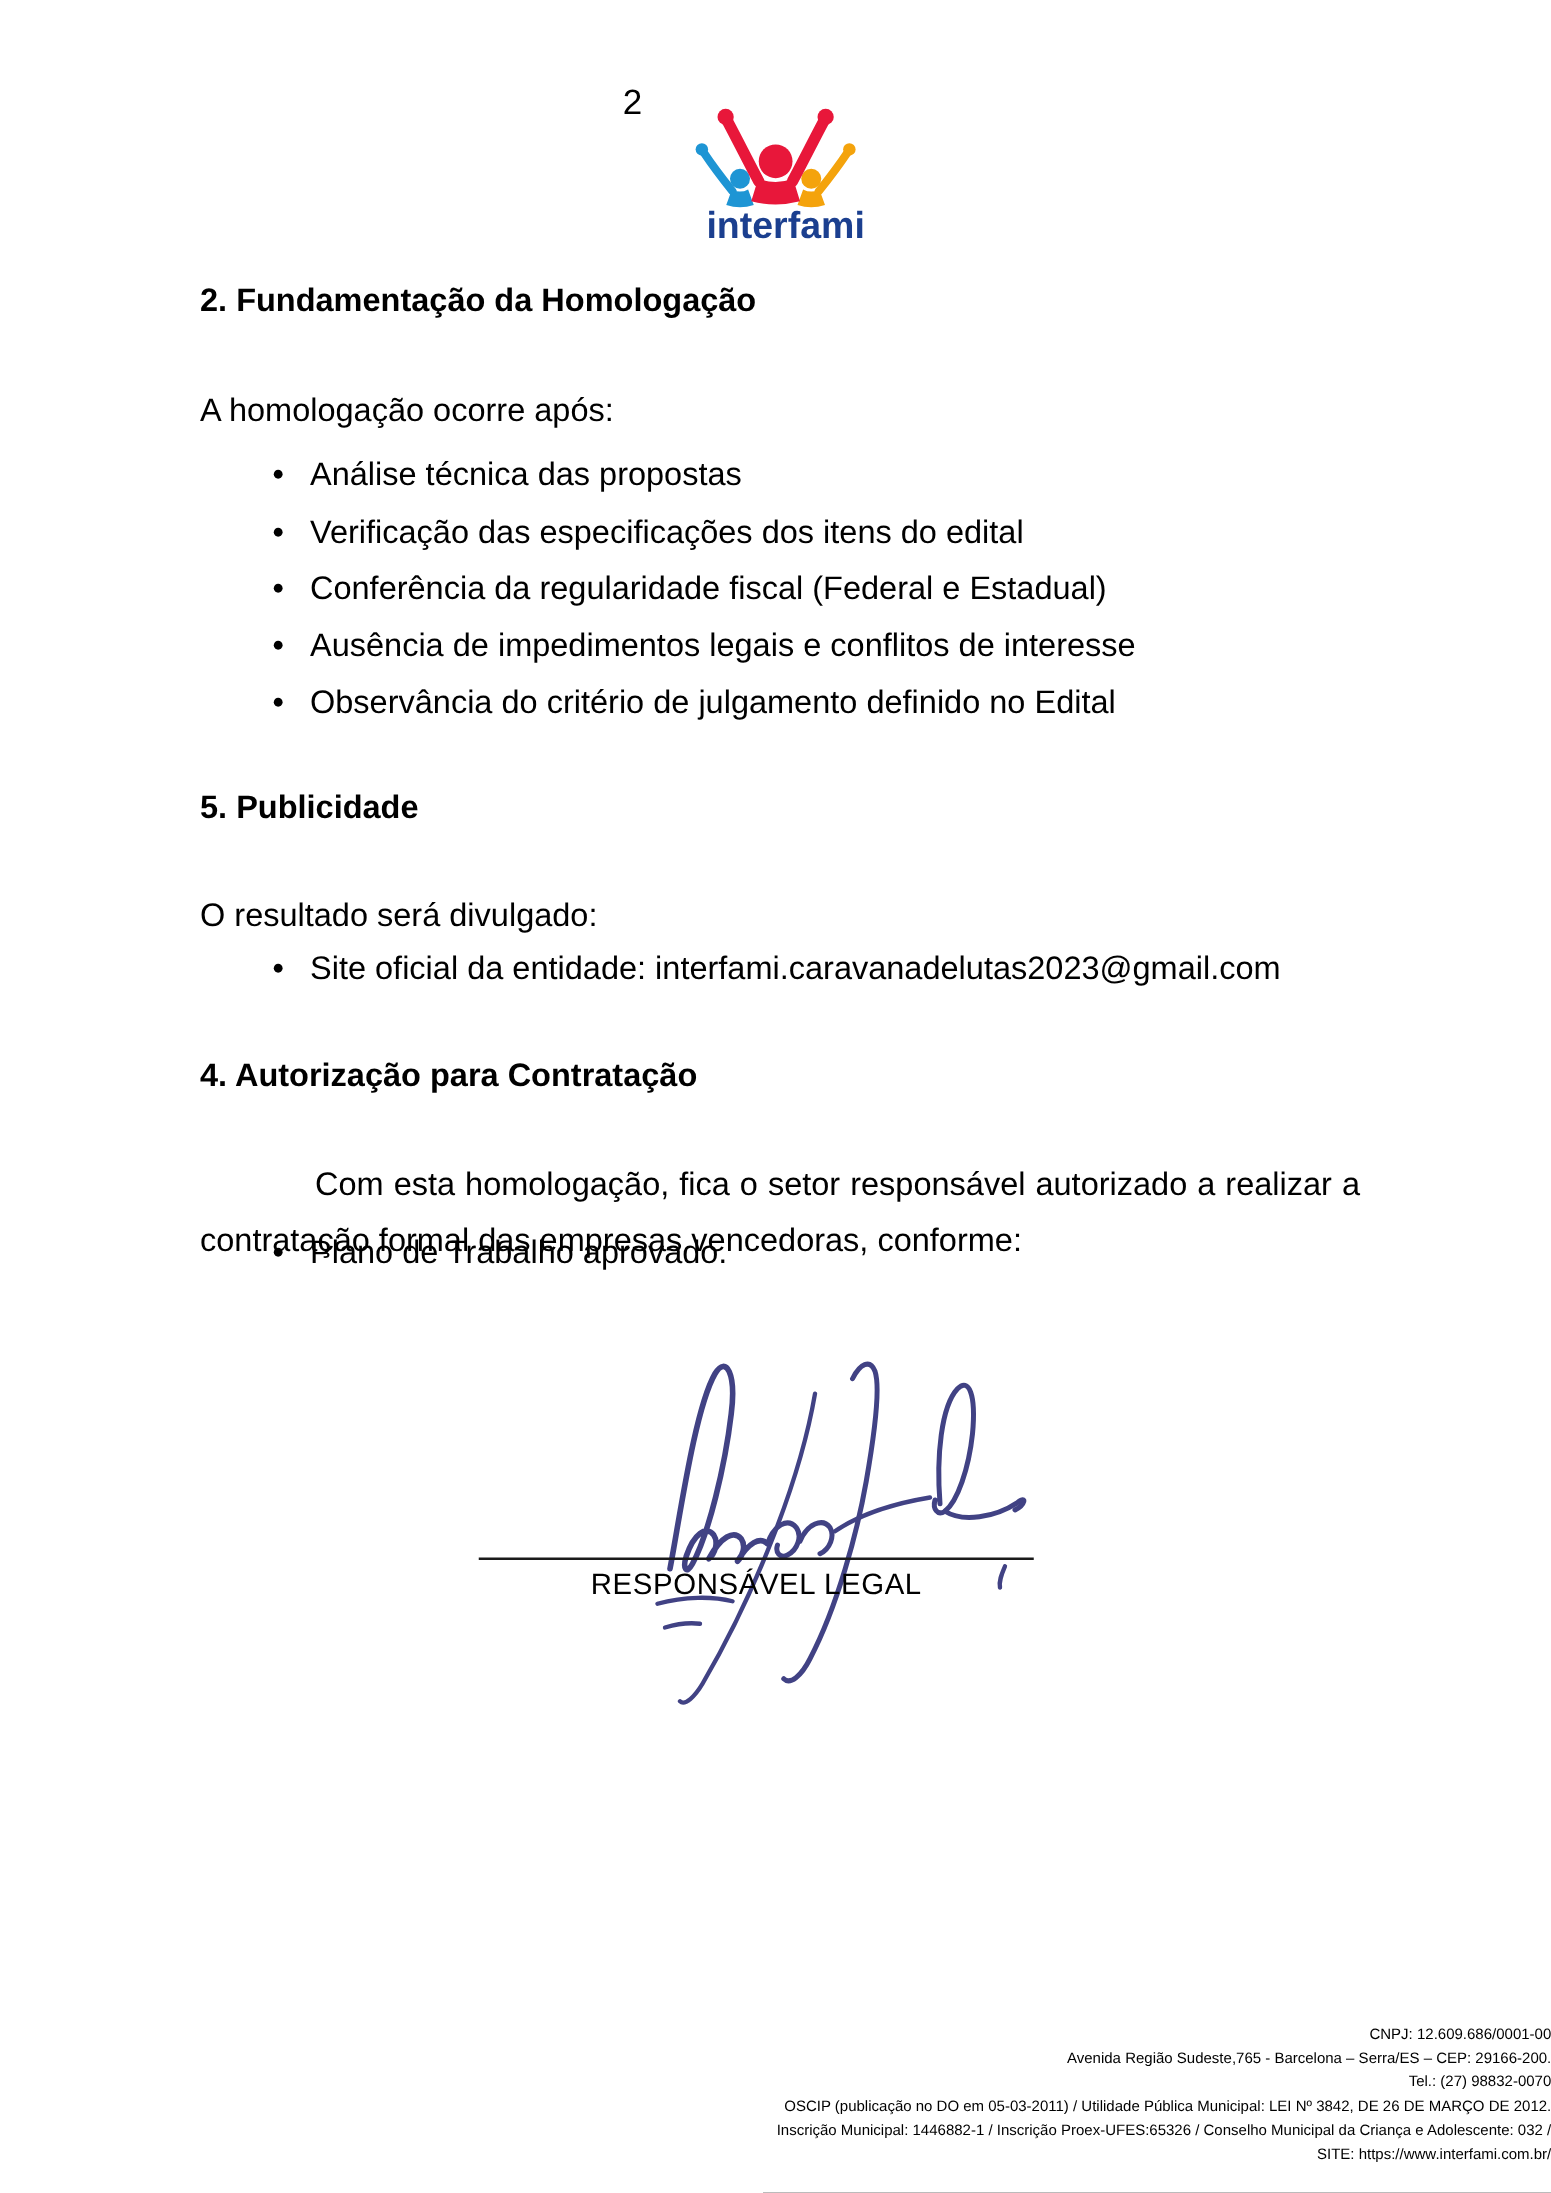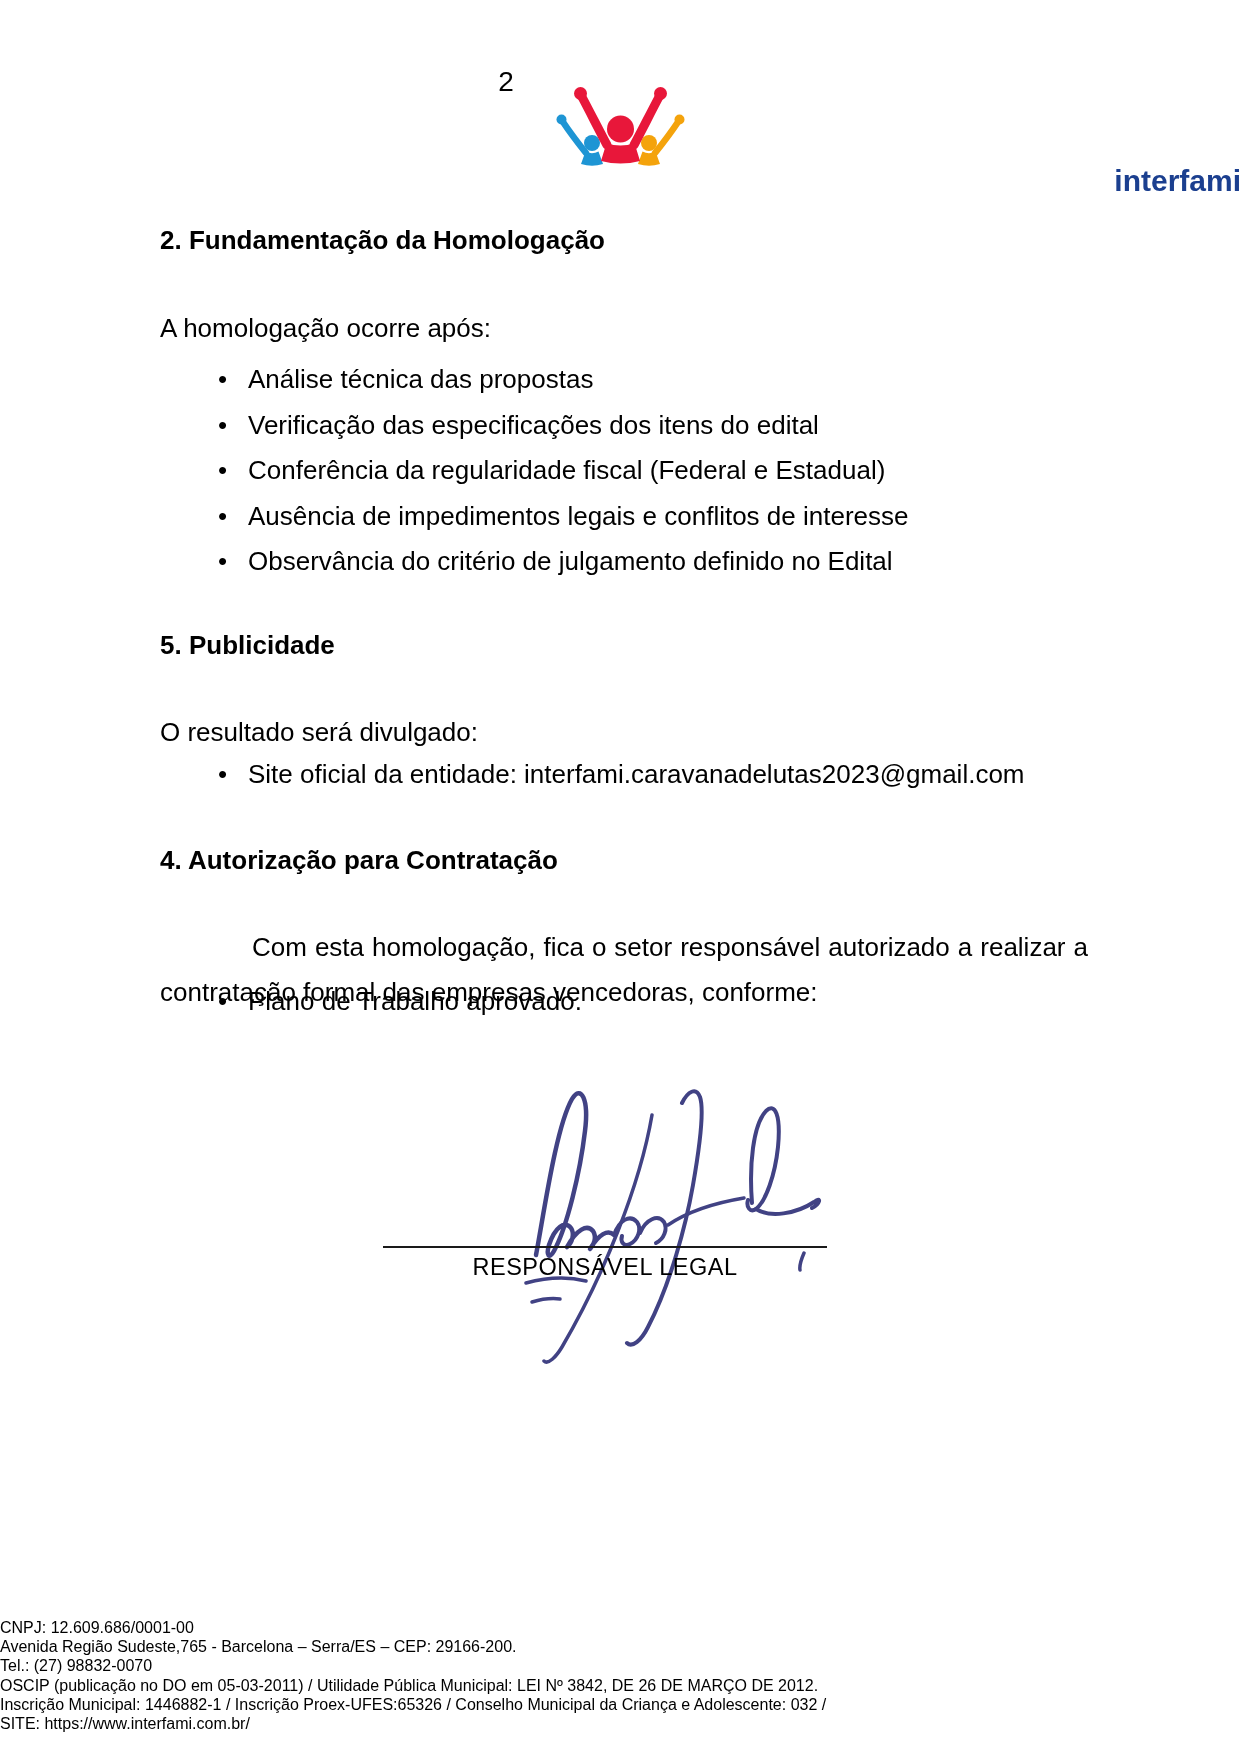--- a/index.html
+++ b/index.html
@@ -7,21 +7,21 @@
     position:relative;width:1241px;height:1754px;background:#ffffff;
     font-family:"Liberation Sans",sans-serif;color:#000;overflow:hidden;
     margin:0 auto;
   }
   .page-number{
     position:absolute;left:478px;top:66px;width:56px;
     font-size:28px;text-align:center;
   }
   .logo-figures{position:absolute;left:548px;top:82px;}
   .wordmark{
-    position:absolute;left:16px;right:0;top:164px;text-align:right;
+    position:absolute;left:16px;right:0;top:164px;text-align:center;
     font-size:30px;font-weight:bold;color:#1b3f8f;letter-spacing:0px;
   }
   .content{position:absolute;left:160px;top:0;width:928px;height:1754px;text-decoration:underline;}
   .content h2{
     position:absolute;left:0;right:0;margin:0;
     font-size:26px;font-weight:bold;line-height:34px;
   }
   .content p{
     position:absolute;left:0;right:0;margin:0;
     font-size:26px;line-height:34px;
@@ -41,22 +41,22 @@
   .sig-line{
     position:absolute;left:383px;top:1246px;width:444px;height:0;
     border-top:2px solid #1a1a1a;
   }
   .sig-label{
     position:absolute;left:383px;top:1252px;width:444px;
     font-size:23.5px;line-height:30px;text-align:center;
     letter-spacing:0.5px;
   }
   .footer{
-    position:absolute;left:0;right:0;top:1618px;text-align:left;
-    font-size:16px;line-height:19.2px;color:#000;
+    position:absolute;left:0;right:0;top:1618px;text-align:right;
+    font-size:12px;line-height:19.2px;color:#000;
   }
 </style>
 </head>
 <body>
 
 <div class="page">
 
   <div class="page-number">2</div>
 
   <svg class="logo-figures" width="145" height="85" viewBox="0 0 145 85">

